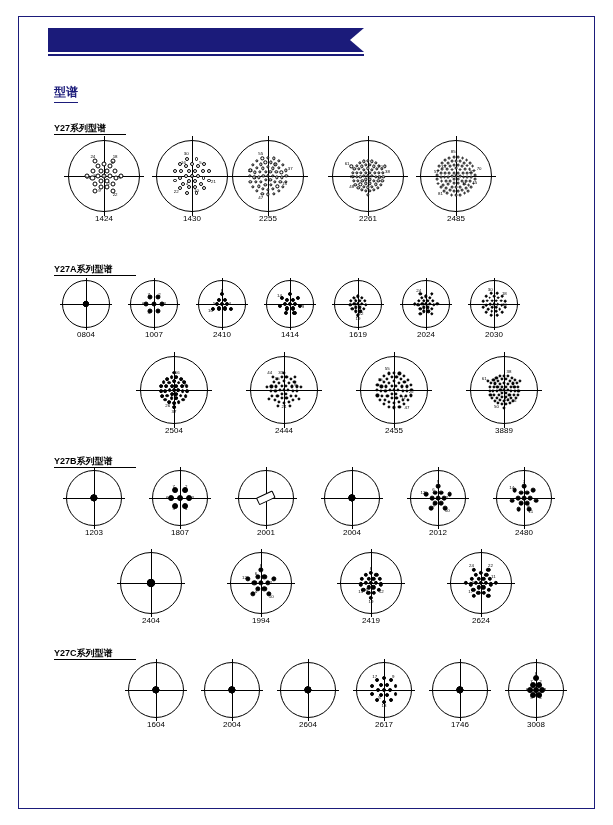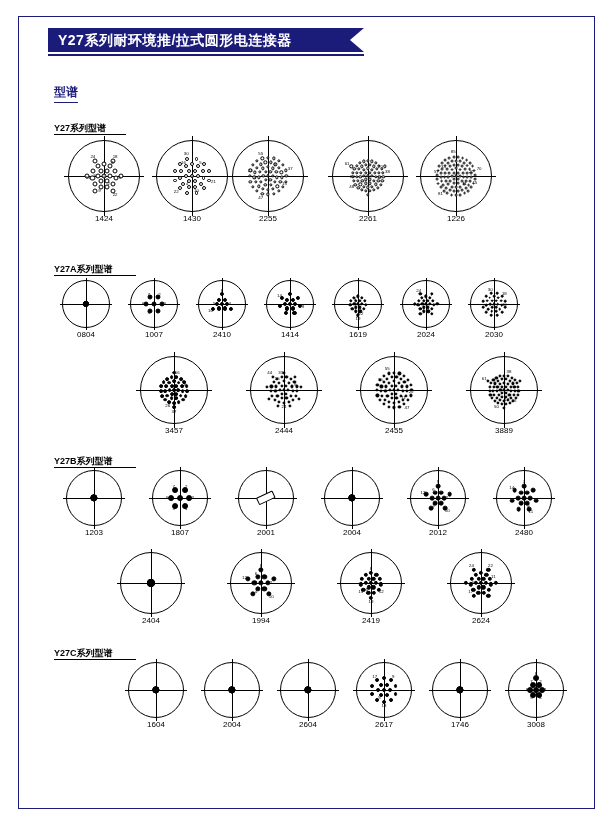--- a/index.html
+++ b/index.html
@@ -78,21 +78,20 @@
 </style>
 </head>
 <body>
 
 <div class="page">
 
   <div class="page-border"></div>
 
   <div class="banner"></div>
   <div class="banner-arrow"></div>
-  <div class="banner-title">Y27系列耐环境推/拉式圆形电连接器</div>
   <div class="banner-rule"></div>
 
   <div class="sec-title">型谱</div>
 
   <div class="group-label" style="left:54px;top:122px;">Y27系列型谱</div>
   <div class="group-underline" style="left:54px;top:134px;width:72px;"></div>
 
   <div class="group-label" style="left:54px;top:263px;">Y27A系列型谱</div>
   <div class="group-underline" style="left:54px;top:275px;width:82px;"></div>
 
@@ -426,21 +425,21 @@
           <div class="pinlabel" style="left: 50%; top: 50%;">1</div>
           <div class="pinlabel" style="left: 62.4201%; top: 60.7621%;">11</div>
           <div class="pinlabel" style="left: 71.5942%; top: 43.8559%;">20</div>
           <div class="pinlabel" style="left: 32.0835%; top: 36.4701%;">34</div>
           <div class="pinlabel" style="left: 76.8246%; top: 59.5335%;">45</div>
           <div class="pinlabel" style="left: 22.1271%; top: 44.2079%;">57</div>
           <div class="pinlabel" style="left: 83.0367%; top: 40.1095%;">70</div>
           <div class="pinlabel" style="left: 27.8332%; top: 76.4174%;">81</div>
           <div class="pinlabel" style="left: 45.9965%; top: 15.7477%;">85</div>
         </div>
-        <div class="caption">1226</div>
+        <div class="caption">2485</div>
       </div>
     </div>
   <div id="row-y27a">
       <div class="cell" style="left: 62px; top: 280px; width: 48px;">
         <div class="conn" style="width: 48px; height: 48px;">
           <div class="cross-h"></div>
           <div class="cross-v"></div>
           <div class="pin solid" style="width: 6.24px; height: 6.24px; left: 50%; top: 50%;"></div>
           <div class="pin solid" style="width: 6.24px; height: 6.24px; left: 50%; top: 50%;"></div>
           <div class="pin solid" style="width: 6.24px; height: 6.24px; left: 50%; top: 50%;"></div>
@@ -665,21 +664,21 @@
           <div class="pin solid" style="width: 3.74px; height: 3.74px; left: 39.5799%; top: 33.171%;"></div>
           <div class="pin solid" style="width: 3.74px; height: 3.74px; left: 46.3629%; top: 30.5432%;"></div>
           <div class="pin solid" style="width: 3.74px; height: 3.74px; left: 50%; top: 23.6082%;"></div>
           <div class="pin solid" style="width: 3.74px; height: 3.74px; left: 50%; top: 76.3918%;"></div>
           <div class="pinlabel" style="left: 50%; top: 50%;">1</div>
           <div class="pinlabel" style="left: 67.2061%; top: 42.1422%;">8</div>
           <div class="pinlabel" style="left: 54.8093%; top: 24.2725%;">16</div>
           <div class="pinlabel" style="left: 40.5452%; top: 74.4058%;">26</div>
           <div class="pinlabel" style="left: 50%; top: 83.4309%;">37</div>
         </div>
-        <div class="caption">3457</div>
+        <div class="caption">2504</div>
       </div>
       <div class="cell" style="left: 250px; top: 356px; width: 68px;">
         <div class="conn" style="width: 68px; height: 68px;">
           <div class="cross-h"></div>
           <div class="cross-v"></div>
           <div class="pin solid" style="width: 3.128px; height: 3.128px; left: 50%; top: 50%;"></div>
           <div class="pin solid" style="width: 3.128px; height: 3.128px; left: 53.299%; top: 44.286%;"></div>
           <div class="pin solid" style="width: 3.128px; height: 3.128px; left: 56.5979%; top: 50%;"></div>
           <div class="pin solid" style="width: 3.128px; height: 3.128px; left: 53.299%; top: 55.714%;"></div>
           <div class="pin solid" style="width: 3.128px; height: 3.128px; left: 46.701%; top: 55.714%;"></div>

